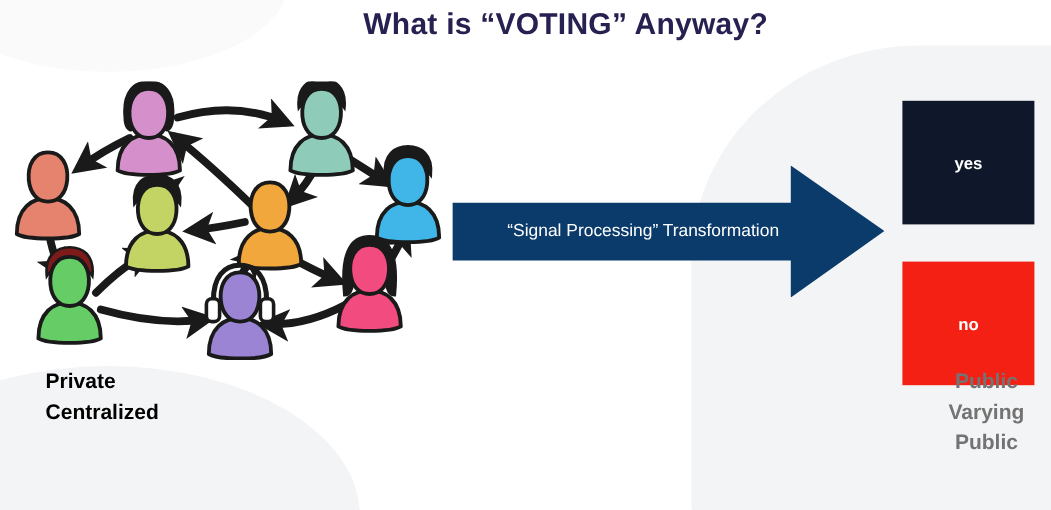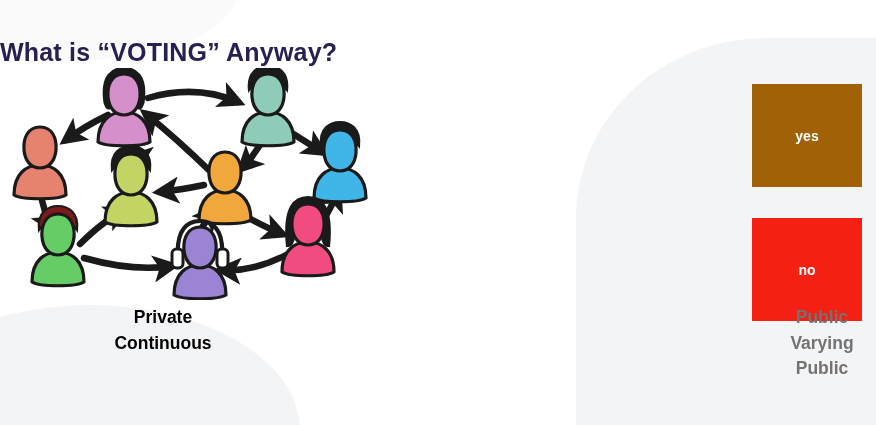--- a/index.html
+++ b/index.html
@@ -46,45 +46,43 @@
     height: 150px;
     border-radius: 50%;
     background: #fafafa;
   }
 
   #title {
     position: absolute;
     top: 6px;
     left: 0;
     width: 640px;
-    text-align: left;
+    text-align: right;
     font-size: 25px;
     font-weight: bold;
     color: #262150;
     letter-spacing: 0.2px;
     white-space: nowrap;
-    margin-top: 32px;
   }
 
   
   #network {
     position: absolute;
     left: 0;
     top: 68px;
     width: 372px;
     height: 232px;
   }
   #network svg { display: block; }
 
   #left-caption {
     position: absolute;
     left: 38px;
     top: 305px;
     width: 250px;
-    text-align: center;
     font-size: 17.5px;
     font-weight: bold;
     color: #000000;
     line-height: 1.47;
   }
   #left-caption div { white-space: nowrap; }
 
   
   #arrow-wrap {
     position: absolute;
@@ -223,26 +221,32 @@
             <path d="M -21 6 C -25 -34 -13 -43 0 -43 C 13 -43 25 -34 21 6 C 17 6 14 2 14 -4 C 16 -20 10 -27 0 -27 C -10 -27 -16 -20 -14 -4 C -14 2 -17 6 -21 6 Z" fill="#1a1a1a" stroke="#1a1a1a" stroke-width="2.2"></path>
             <path d="M -26 32 C -26 10 -13 2 0 2 C 13 2 26 10 26 32 C 18 37 -18 37 -26 32 Z" fill="#f24b7f" stroke="#1a1a1a" stroke-width="3.2" stroke-linejoin="round"></path>
             <path d="M 0 -36 C 12 -36 17 -25 16 -13 C 15 -2 9 5 0 5 C -9 5 -15 -2 -16 -13 C -17 -25 -12 -36 0 -36 Z" fill="#f24b7f" stroke="#1a1a1a" stroke-width="3.2" stroke-linejoin="round"></path>
           </g>
         </g>
     </svg>
   </div>
 
   <div id="left-caption">
     <div>Private</div>
-    <div>Continuous</div>
-  </div>
-
+    <div>Centralized</div>
+  </div>
+
+  <div id="arrow-wrap">
+    <svg width="360" height="110" viewBox="0 0 360 110" xmlns="http://www.w3.org/2000/svg">
+      <path d="M 0 31 L 282 31 L 282 0 L 360 54.5 L 282 110 L 282 79 L 0 79 Z" fill="#0b3b6b"></path>
+    </svg>
+    <div id="arrow-label" style="color: rgb(255, 255, 255);">“Signal Processing” Transformation</div>
+  </div>
 
   <div id="result-col">
-    <div class="result-box" id="box-yes" style="background: #a16207;">
+    <div class="result-box" id="box-yes" style="background: #0f172a;">
       <span>yes</span>
     </div>
     <div class="result-box" id="box-no" style="background: rgb(244, 32, 20);">
       <span>no</span>
     </div>
   </div>
 
   <div id="right-caption">
     <div>Public</div>
     <div>Varying</div>

